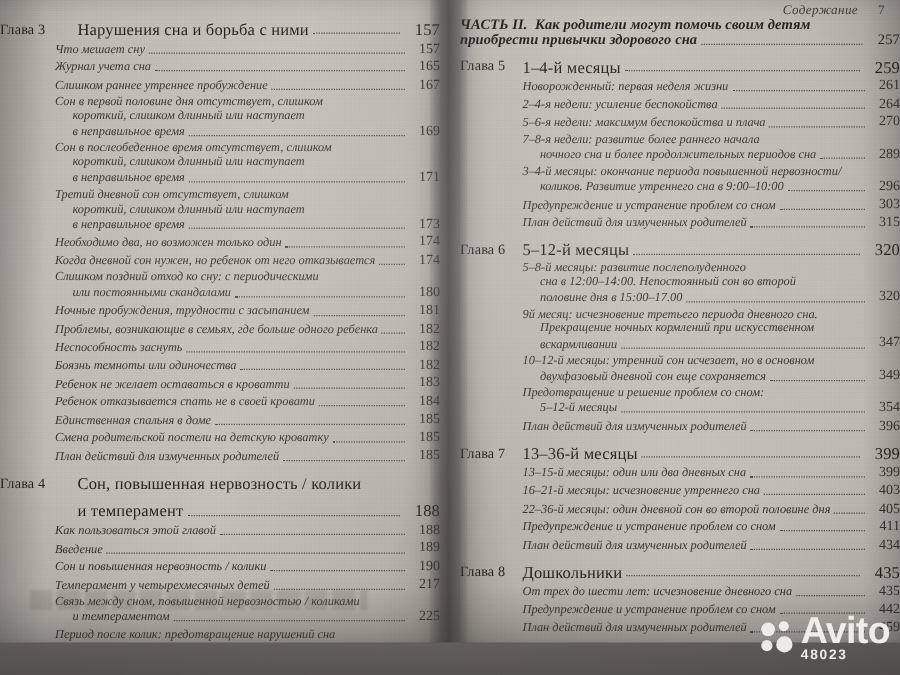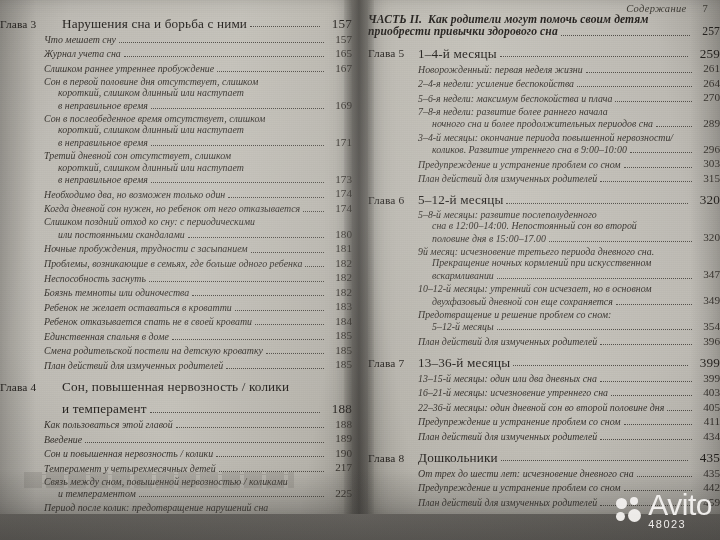--- a/index.html
+++ b/index.html
@@ -236,21 +236,21 @@
     background: #f2f0ee;
     display: block;
   }
   .avito .glyph i.a { left: 0;    top: 1px;  width: 11px; height: 11px; }
   .avito .glyph i.b { left: 14px; top: 0;    width: 8px;  height: 8px;  }
   .avito .glyph i.c { left: 0;    top: 15px; width: 9px;  height: 9px;  }
   .avito .glyph i.d { left: 12px; top: 12px; width: 13px; height: 13px; }
   .avito .wordmark {
     font-family: "Liberation Sans", sans-serif;
     font-size: 30px;
-    font-weight: normal;
+    font-weight: bold;
     color: #f4f2f0;
     letter-spacing: -0.5px;
     line-height: 1;
   }
   .avito .wordmark .num {
     font-size: 11px;
     display: block;
     letter-spacing: 1.4px;
     margin-top: -1px;
   }

